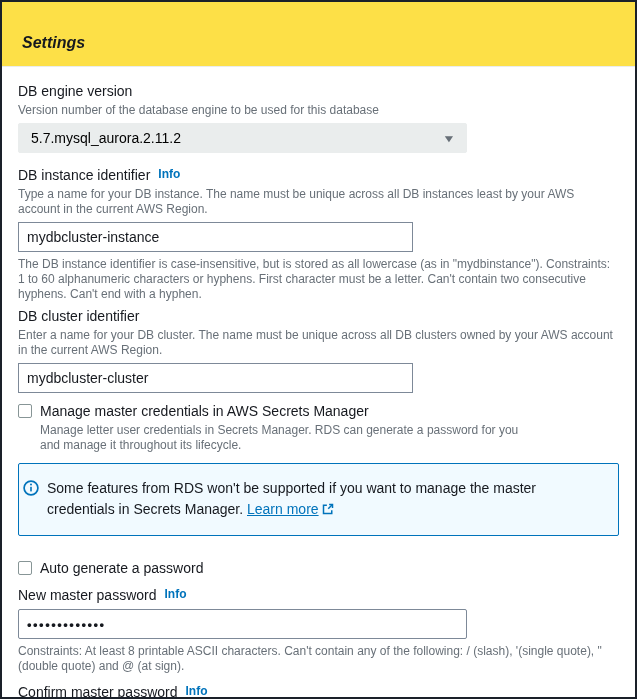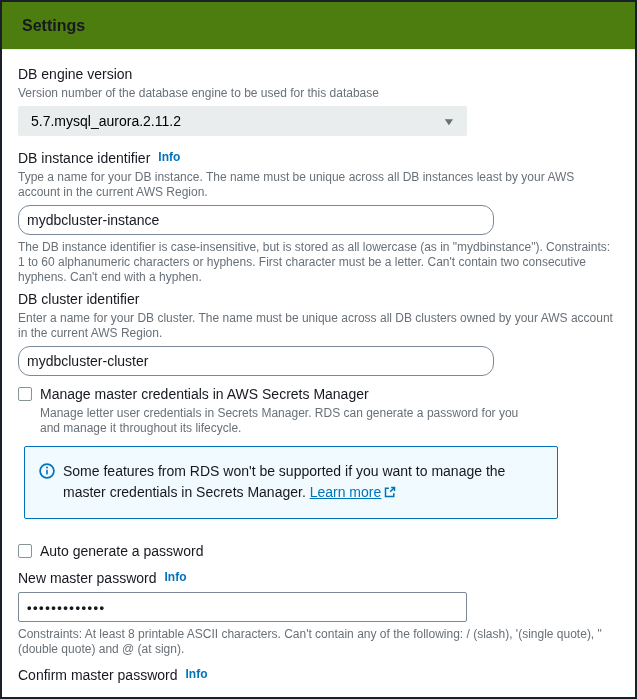--- a/index.html
+++ b/index.html
@@ -9,41 +9,42 @@
     width: 637px; height: 699px;
     color: #16191f;
   }
   .panel {
     width: 637px; height: 699px;
     border: 2px solid #1a2029;
     background: #fff;
     overflow: hidden;
   }
   .panel-header {
-    background: #4d7c0f;
+    background: #fde047;
     border-bottom: 1px solid #eaeded;
-    padding: 15px 20px 14px 20px;
+    padding: 32px 20px 14px 20px;
+    font-style: italic;
   }
   .panel-title { font-size: 16px; font-weight: 700; color:#16191f; }
   .panel-body { padding: 16px; }
 
   .field-label-row { display:flex; align-items: flex-start; }
   .field-label { font-size: 14px; line-height: 17px; color:#16191f; }
   .info-link {
     font-size: 12px; font-weight: 700; color:#0073bb;
     margin-left: 8px; text-decoration: none; cursor: pointer; line-height: 14px;
   }
   .field-desc { font-size: 12px; line-height: 15px; color:#687078; margin-top: 3px; max-width: 605px; }
   .constraint-text { font-size: 12px; line-height: 15px; color:#687078; margin-top: 5px; max-width: 605px; }
 
   .aws-input {
     display: block;
-    width: 476px; height: 30px;
+    width: 395px; height: 30px;
     margin-top: 5px;
-    border: 1px solid #7d8998; border-radius: 12px;
+    border: 1px solid #7d8998; border-radius: 0;
     padding: 0 8px;
     font-family: "Liberation Sans", sans-serif;
     font-size: 14px; color:#16191f; background:#fff;
     outline: none;
   }
   .aws-input-div {
     display: flex; align-items: center;
     width: 449px; height: 30px;
     margin-top: 5px;
     border: 1px solid #7d8998; border-radius: 2px;
@@ -69,23 +70,22 @@
     border:1px solid #879596; border-radius:2px; background:#fff;
     margin-top:1px; margin-right:8px; cursor:pointer;
   }
   .checkbox-label { font-size:14px; line-height:17px; color:#16191f; cursor:pointer; }
   .checkbox-desc { font-size:12px; line-height:15px; color:#687078; margin:3px 0 0 22px; max-width:480px; }
 
   .info-alert {
     display:flex; align-items:flex-start;
     border:1px solid #0073bb; border-radius:2px;
     background:#f1faff;
-    padding: 14px 10px;
-    width: 534px;
-    margin-left: 6px;
+    padding: 14px 0;
+    width: 601px;
   }
   .info-alert-icon { flex:none; margin:2px 8px 0 4px; }
   .info-alert-text { font-size:14px; line-height:21px; color:#16191f; max-width:545px; }
   .learn-more-link { color:#0073bb; text-decoration:underline; cursor:pointer; }
   .ext-icon { display:inline-block; vertical-align:-1px; margin-left:3px; }
 </style>
 </head>
 <body>
 
 <div class="panel">

